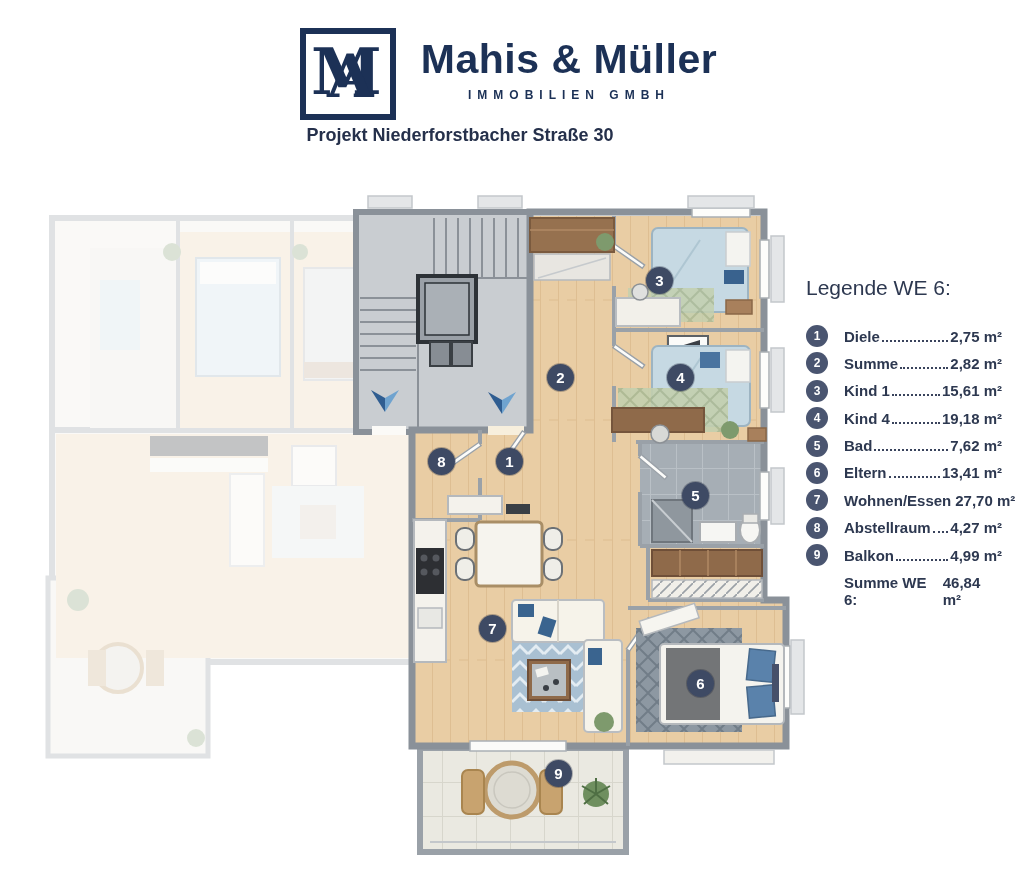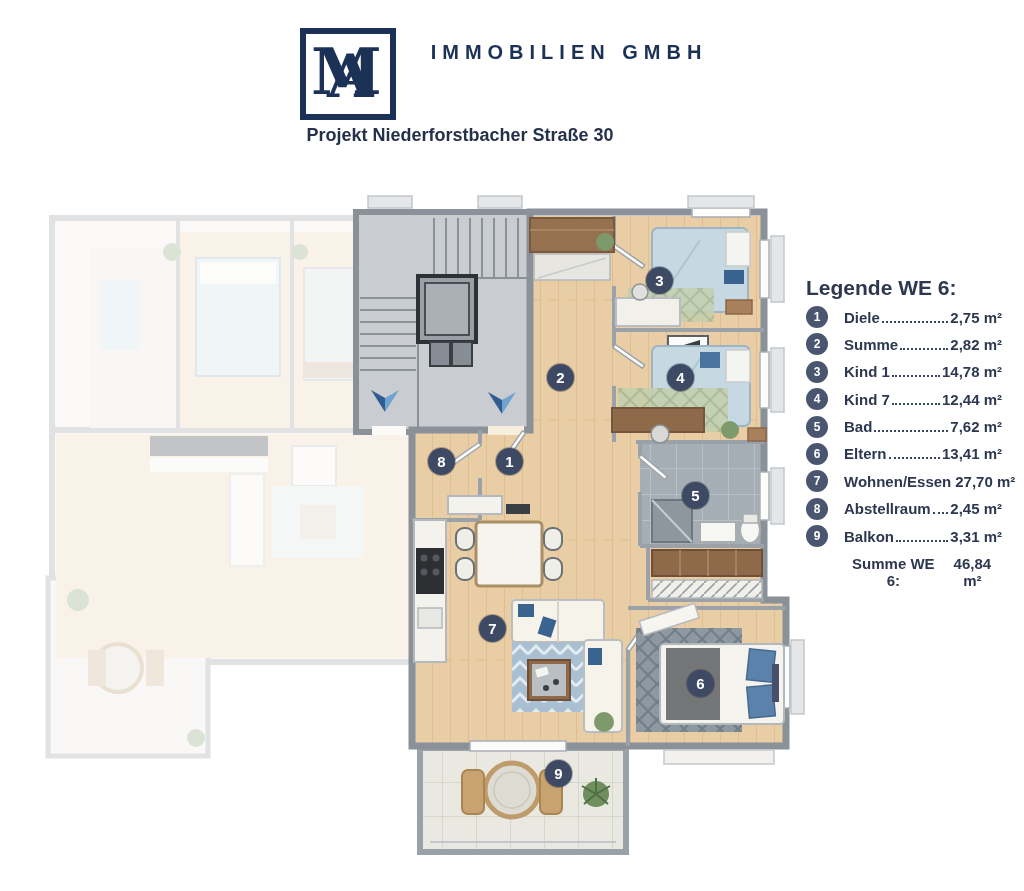--- a/index.html
+++ b/index.html
@@ -11,34 +11,34 @@
   .logo-box{
     position:absolute;left:300px;top:28px;width:84px;height:80px;
     border:6px solid #1c3156;background:#ffffff;
   }
   .logo-letter{position:absolute;font-family:"DejaVu Serif","Liberation Serif",serif;
     font-weight:700;color:#1c3156;line-height:1;}
   .logo-m{font-size:64px;left:5px;top:6px;}
   .logo-a{font-size:60px;left:21px;top:12px;}
   .brand{position:absolute;left:408px;top:36px;width:322px;text-align:center;color:#1c3156;}
   .brand-name{font-size:41px;font-weight:700;letter-spacing:0.5px;white-space:nowrap;}
-  .brand-sub{font-size:20px;font-weight:700;letter-spacing:6px;margin-top:5px;white-space:nowrap;}
+  .brand-sub{font-size:12px;font-weight:700;letter-spacing:6px;margin-top:5px;white-space:nowrap;}
   .project{position:absolute;left:0;top:123px;width:920px;text-align:center;
     color:#25304b;font-size:18px;font-weight:700;line-height:24px;}
   
   .legend{position:absolute;left:806px;top:276px;width:196px;color:#2d3850;}
-  .legend-title{font-size:21px;font-weight:700;margin-bottom:6px;white-space:nowrap;}
+  .legend-title{font-size:21px;font-weight:400;margin-bottom:25px;white-space:nowrap;}
   .legend-row{display:flex;align-items:center;height:22px;margin-bottom:5.4px;}
   .legend-num{flex:0 0 22px;width:22px;height:22px;border-radius:50%;background:#4a5570;
     color:#ffffff;font-size:12px;font-weight:700;line-height:22px;text-align:center;margin-right:16px;}
   .legend-body{flex:1;display:flex;align-items:flex-end;font-size:15px;font-weight:700;}
   .legend-leader{flex:1;border-bottom:2px dotted #39435c;margin:0 2px;transform:translateY(-3px);}
   .legend-value{white-space:nowrap;}
   .legend-sum{display:flex;justify-content:space-between;margin-top:8px;padding-left:38px;
-    font-size:15px;font-weight:700;text-align:center;}
+    font-size:15px;font-weight:700;}
   
   .pm{position:absolute;width:27px;height:27px;border-radius:50%;background:#3e4a64;
     color:#ffffff;font-size:15px;font-weight:700;line-height:27px;text-align:center;
     box-shadow:0 0 0 1px rgba(27,34,52,.3);}
   svg{position:absolute;left:0;top:0;}
 </style>
 </head>
 <body>
 
 <svg width="1024" height="891" viewBox="0 0 1024 891">
@@ -302,20 +302,21 @@
     <rect x="640" y="612" width="58" height="15" fill="#f6f5f0" stroke="#b5b9bd" stroke-width="1.5" transform="rotate(-18 669 619)"></rect>
     <rect x="772" y="664" width="7" height="38" fill="#46506a"></rect>
   </g>
 </svg>
 
 <div class="logo-box">
   <span class="logo-letter logo-m">M</span>
   <span class="logo-letter logo-a">A</span>
 </div>
 <div class="brand">
+  <div class="brand-name">Mahis &amp; Müller</div>
   <div class="brand-sub">IMMOBILIEN GMBH</div>
 </div>
 <div class="project">
   <div>Projekt Niederforstbacher Straße 30</div>
 </div>
 
 <div class="pm" style="left:496px;top:448px">1</div>
 <div class="pm" style="left:547px;top:364px">2</div>
 <div class="pm" style="left:646px;top:267px">3</div>
 <div class="pm" style="left:667px;top:364px">4</div>
@@ -342,29 +343,29 @@
         <span>Summe</span>
         <span class="legend-leader"></span>
         <span class="legend-value">2,82 m²</span>
       </span>
   </div>
   <div class="legend-row">
     <span class="legend-num">3</span>
     <span class="legend-body">
         <span>Kind 1</span>
         <span class="legend-leader"></span>
-        <span class="legend-value">14,78 m²</span>
+        <span class="legend-value">15,61 m²</span>
       </span>
   </div>
   <div class="legend-row">
     <span class="legend-num">4</span>
     <span class="legend-body">
-        <span>Kind 7</span>
-        <span class="legend-leader"></span>
-        <span class="legend-value">12,44 m²</span>
+        <span>Kind 4</span>
+        <span class="legend-leader"></span>
+        <span class="legend-value">19,18 m²</span>
       </span>
   </div>
   <div class="legend-row">
     <span class="legend-num">5</span>
     <span class="legend-body">
         <span>Bad</span>
         <span class="legend-leader"></span>
         <span class="legend-value">7,62 m²</span>
       </span>
   </div>
@@ -382,29 +383,29 @@
         <span>Wohnen/Essen</span>
         <span class="legend-leader"></span>
         <span class="legend-value">27,70 m²</span>
       </span>
   </div>
   <div class="legend-row">
     <span class="legend-num">8</span>
     <span class="legend-body">
         <span>Abstellraum</span>
         <span class="legend-leader"></span>
-        <span class="legend-value">2,45 m²</span>
+        <span class="legend-value">4,27 m²</span>
       </span>
   </div>
   <div class="legend-row">
     <span class="legend-num">9</span>
     <span class="legend-body">
         <span>Balkon</span>
         <span class="legend-leader"></span>
-        <span class="legend-value">3,31 m²</span>
+        <span class="legend-value">4,99 m²</span>
       </span>
   </div>
 
   <div class="legend-sum">
     <span>Summe WE 6:</span>
     <span>46,84 m²</span>
   </div>
 </div>
 
 </body></html>

